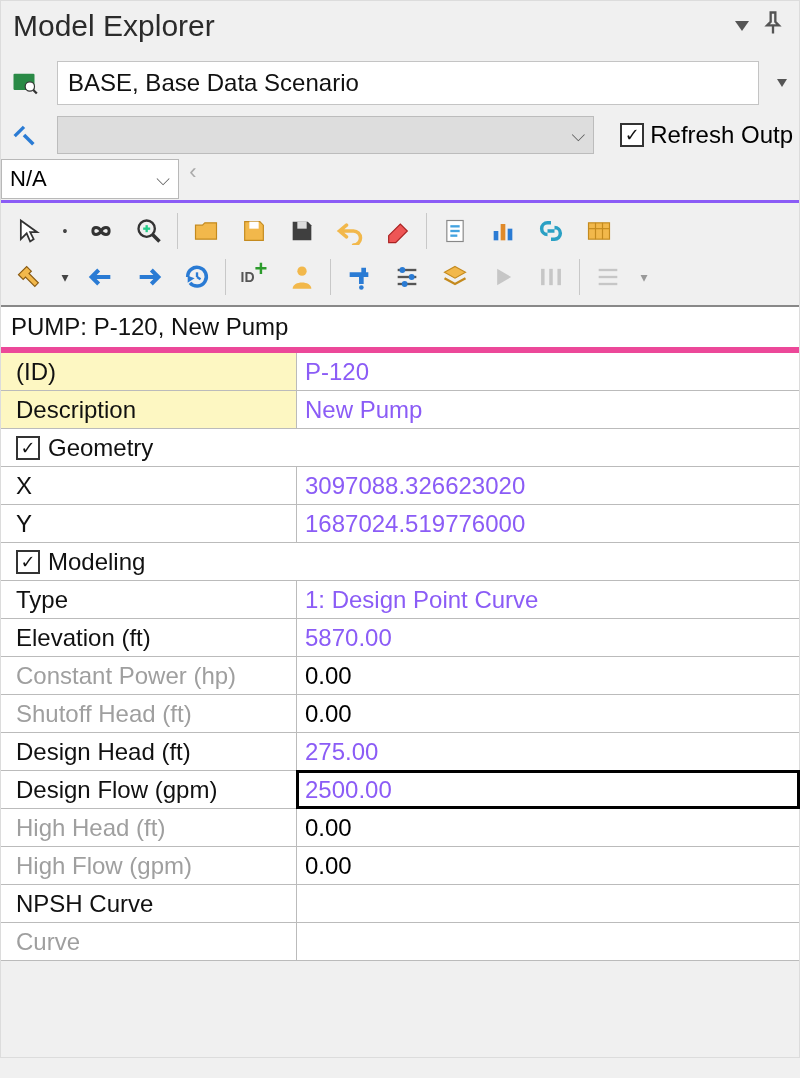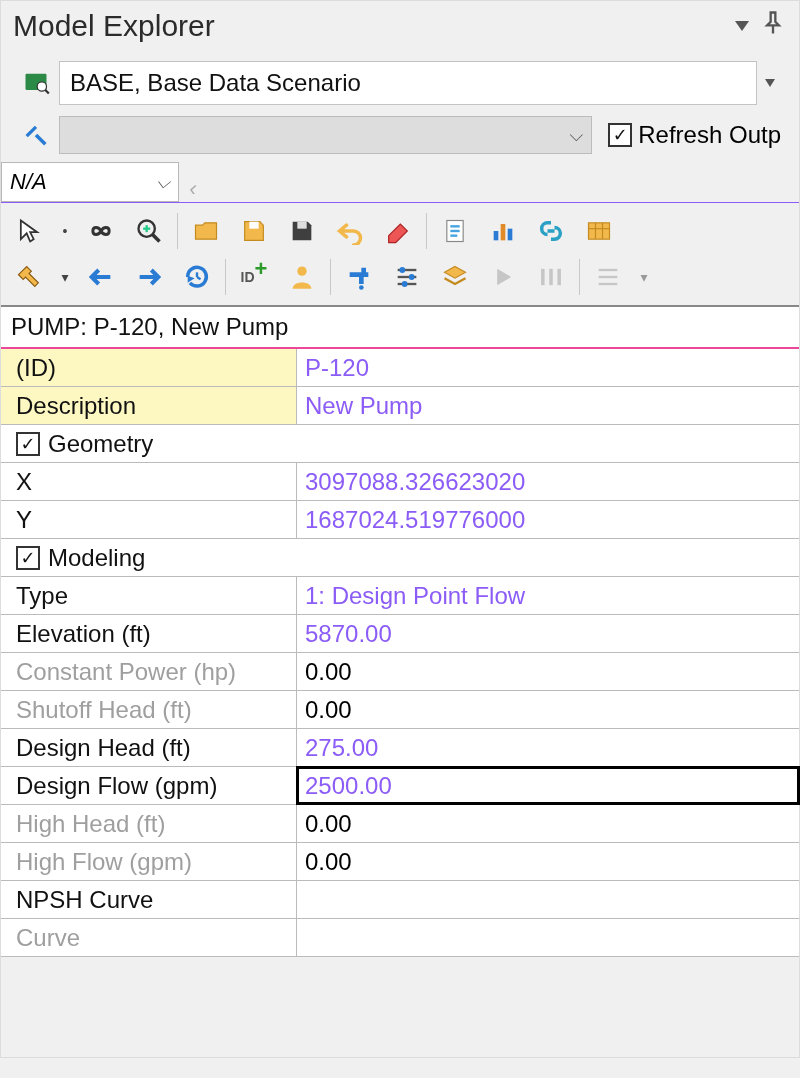--- a/index.html
+++ b/index.html
@@ -39,22 +39,22 @@
     border-top: 10px solid #555;
     margin-right: 4px;
   }
   .pin-icon {
     font-size: 24px;
     color: #555;
   }
   .row {
     display: flex;
     align-items: center;
-    padding: 0 18px;
-    gap: 6px;
+    padding: 0 6px;
+    gap: 16px;
   }
   .scenario-row { height: 56px; }
   .scenario-icon {
     width: 34px; height: 34px;
     display:flex;align-items:center;justify-content:center;
     font-size: 24px;
   }
   .scenario-box {
     flex: 1;
     height: 44px;
@@ -99,23 +99,22 @@
     width: 24px; height: 24px;
     border: 2px solid #333;
     background: #fff;
     display:flex;align-items:center;justify-content:center;
     font-size: 18px;
     color:#111;
   }
   .na-row {
     height: 44px;
     display:flex;
-    align-items:flex-end;
-    border-bottom: 1px solid #8b5cf6;
-    font-style: italic;
+    align-items:flex-start;
+    border-bottom: 3px solid #8b5cf6;
   }
   .na-combo {
     width: 178px;
     height: 40px;
     background: #fff;
     border: 1px solid #b8b8b8;
     display:flex;
     align-items:center;
     justify-content: space-between;
     padding: 0 8px;
@@ -148,21 +147,21 @@
   }
   .toolbar2 {
     display:flex;
     align-items:center;
     padding: 0 6px 6px 6px;
     gap: 4px;
   }
   .element-name-row {
     background: #ffffff;
     border-top: 2px solid #888;
-    border-bottom: 2px solid #ec4899;
+    border-bottom: 6px solid #ec4899;
     padding: 6px 10px;
     font-size: 24px;
     color:#111;
   }
   .prop-grid {
     background: #fff;
     font-size: 24px;
   }
   .prop-row {
     display:flex;
@@ -451,21 +450,21 @@
     </div>
 
     <div class="prop-row section-row">
       <div class="prop-label section">
         <span class="checkbox">✓</span>
         <span>Modeling</span>
       </div>
     </div>
     <div class="prop-row">
       <div class="prop-label">Type</div>
-      <div class="prop-value">1: Design Point Flow</div>
+      <div class="prop-value">1: Design Point Curve</div>
     </div>
     <div class="prop-row">
       <div class="prop-label">Elevation (ft)</div>
       <div class="prop-value">5870.00</div>
     </div>
     <div class="prop-row">
       <div class="prop-label disabled">Constant Power (hp)</div>
       <div class="prop-value disabled">0.00</div>
     </div>
     <div class="prop-row">

